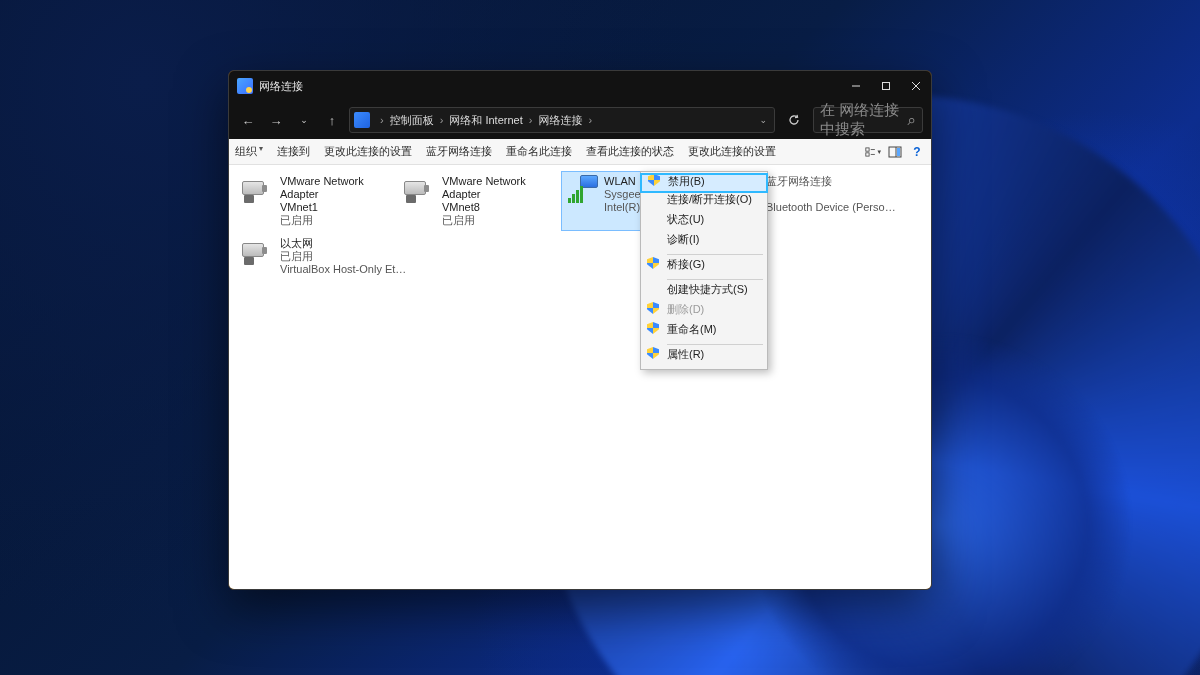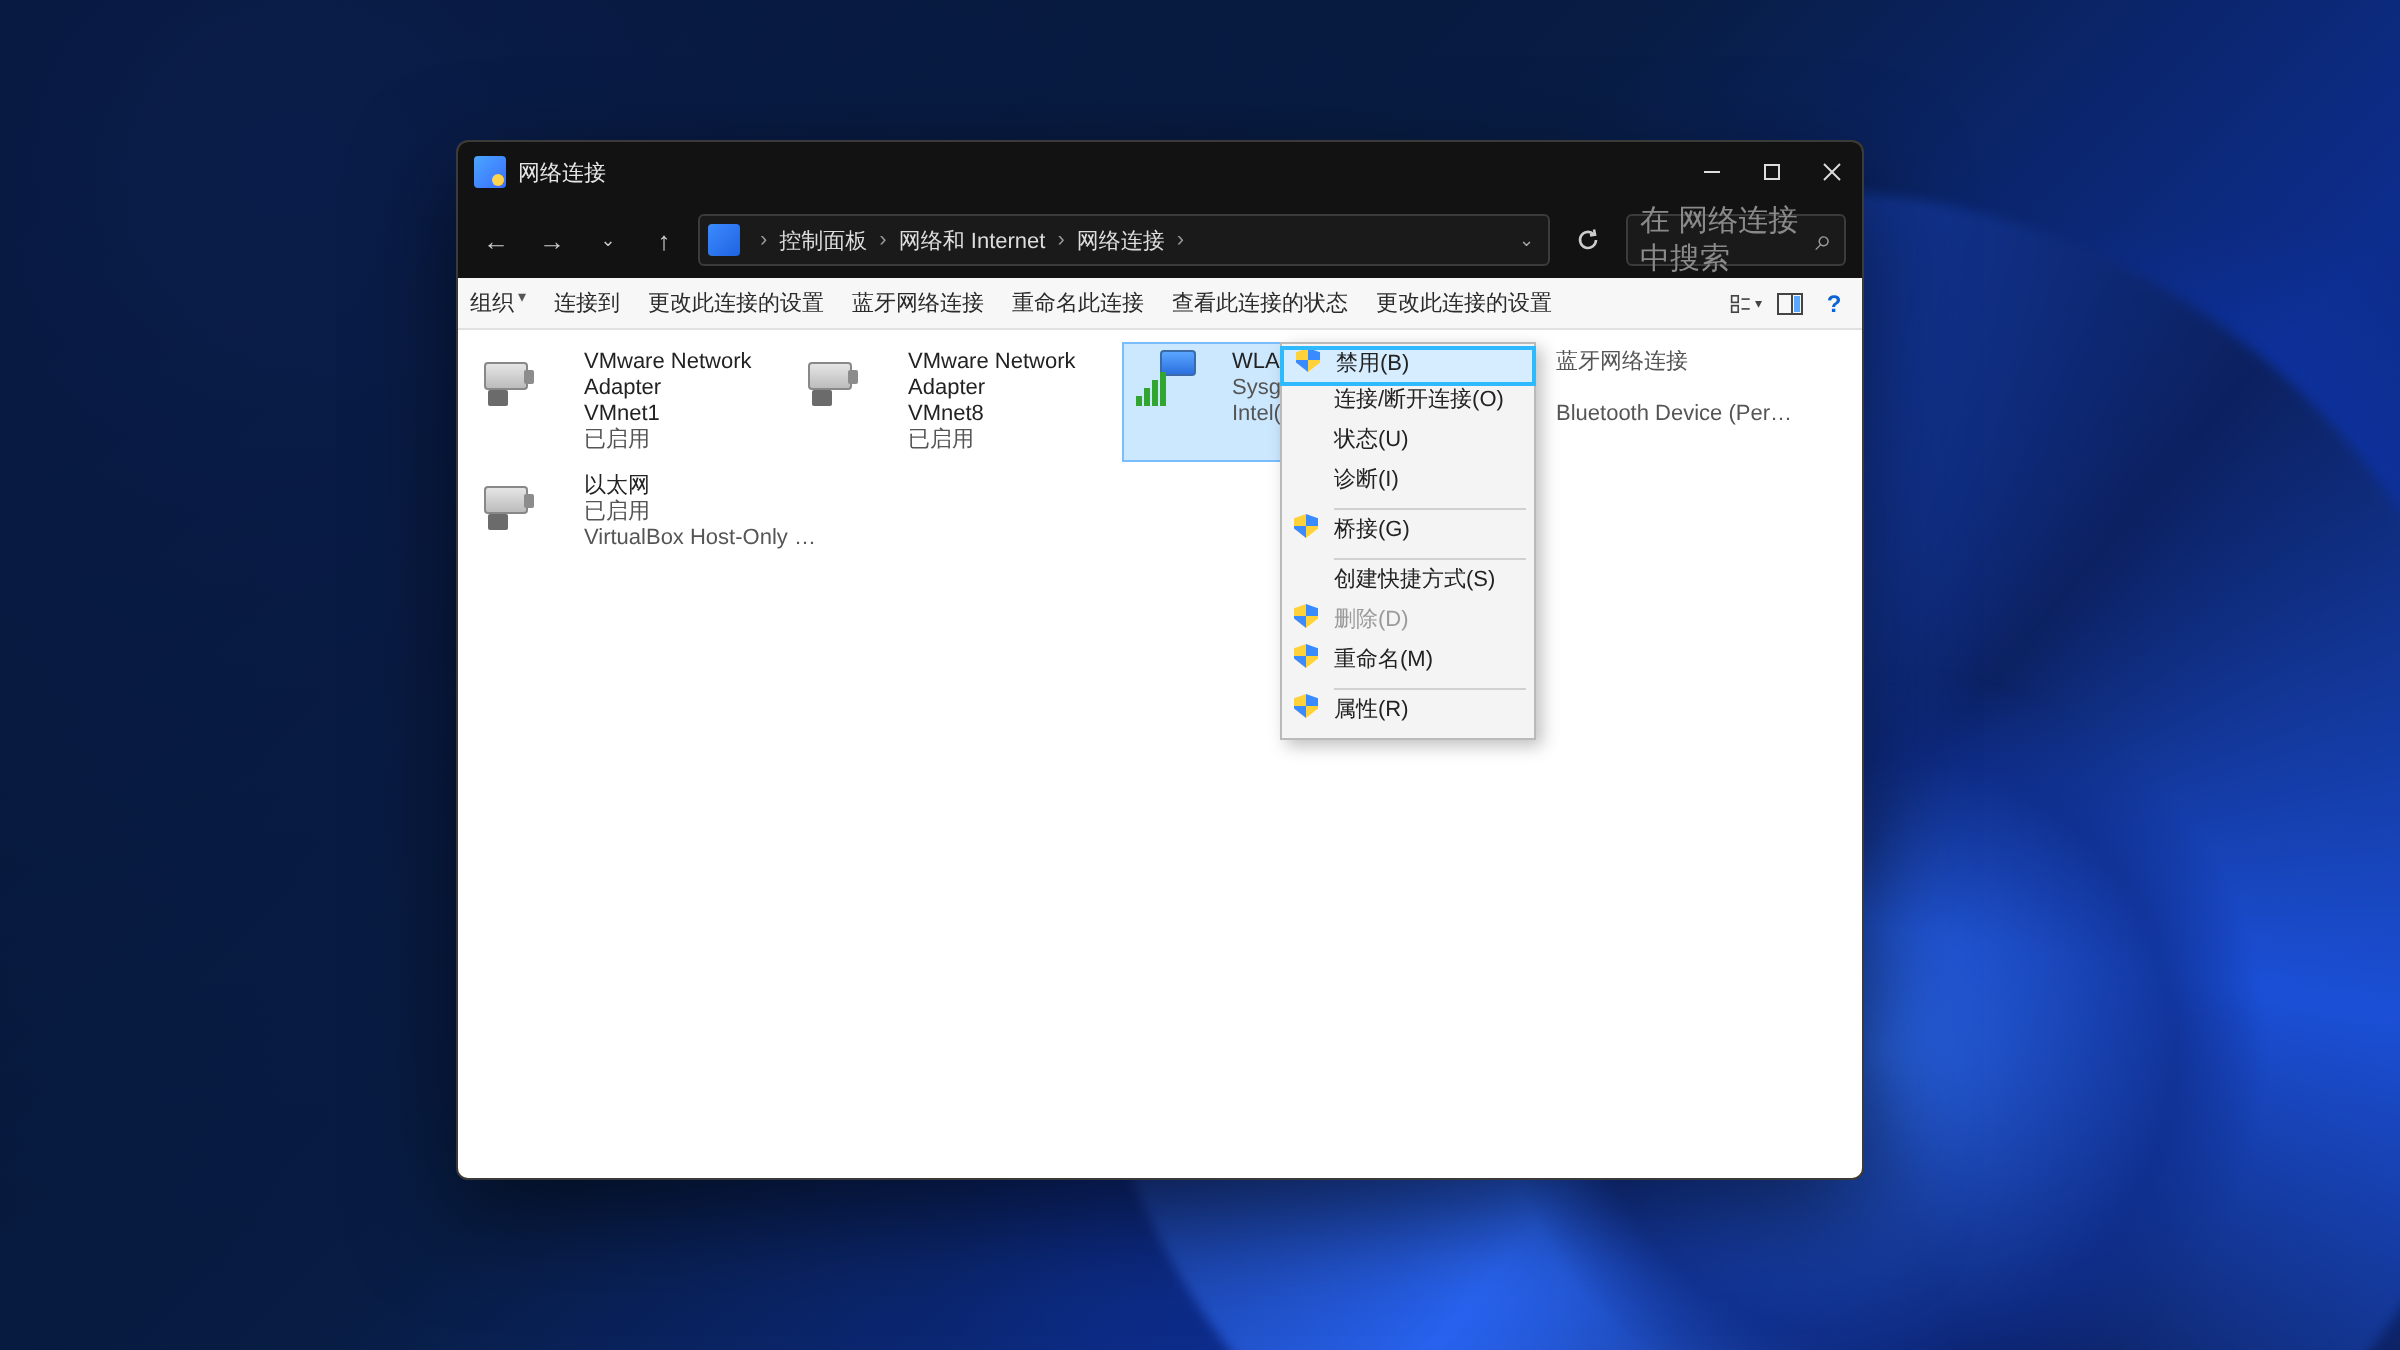--- a/index.html
+++ b/index.html
@@ -29,21 +29,21 @@
   .crumbrefresh{width:26px;height:26px;display:flex;align-items:center;justify-content:center;color:#ccc}
   .search{width:110px;height:26px;background:#1a1a1a;border:1px solid #3b3b3b;border-radius:3px;display:flex;align-items:center;padding:0 6px;color:#8a8a8a;font-size:15px}
   .search .sicon{margin-left:auto;color:#9a9a9a}
   .toolbar{height:26px;background:#f7f7f7;border-bottom:1px solid #e1e1e1;display:flex;align-items:center;font-size:11px;color:#2b2b2b;padding:0 6px;gap:14px}
   .tbitem{display:flex;align-items:flex-start;gap:2px;cursor:default}
   .tbitem .dd{font-size:8px;color:#555}
   .tbright{margin-left:auto;display:flex;align-items:center;gap:6px}
   .tbicon{width:16px;height:16px;display:flex;align-items:center;justify-content:center;font-size:12px;color:#444}
   .content{flex:1;background:#fff;position:relative;padding:6px 8px}
   .adapters{display:flex;flex-wrap:wrap;gap:2px 2px;align-content:flex-start}
-  .adapter{width:160px;padding:3px 4px;display:flex;gap:18px;border:1px solid transparent}
+  .adapter{width:160px;padding:3px 4px;display:flex;gap:6px;border:1px solid transparent}
   .adapter.selected{background:#cce8ff;border:1px solid #7abdff}
   .aicon{width:32px;height:28px;flex-shrink:0;position:relative}
   .aicon .nic{position:absolute;left:0;top:6px;width:22px;height:14px;background:linear-gradient(#e5e5e5,#bcbcbc);border:1px solid #888;border-radius:2px}
   .aicon .nic:after{content:"";position:absolute;right:-4px;top:3px;width:5px;height:7px;background:#8c8c8c;border-radius:1px}
   .aicon .plug{position:absolute;left:2px;bottom:0;width:10px;height:8px;background:#6b6b6b;border-radius:1px}
   .aicon.wifi .bars{position:absolute;left:2px;bottom:0;display:flex;gap:1px;align-items:flex-end}
   .aicon.wifi .bars span{width:3px;background:#30a530}
   .aicon.wifi .bars span:nth-child(1){height:5px}
   .aicon.wifi .bars span:nth-child(2){height:9px}
   .aicon.wifi .bars span:nth-child(3){height:13px}

